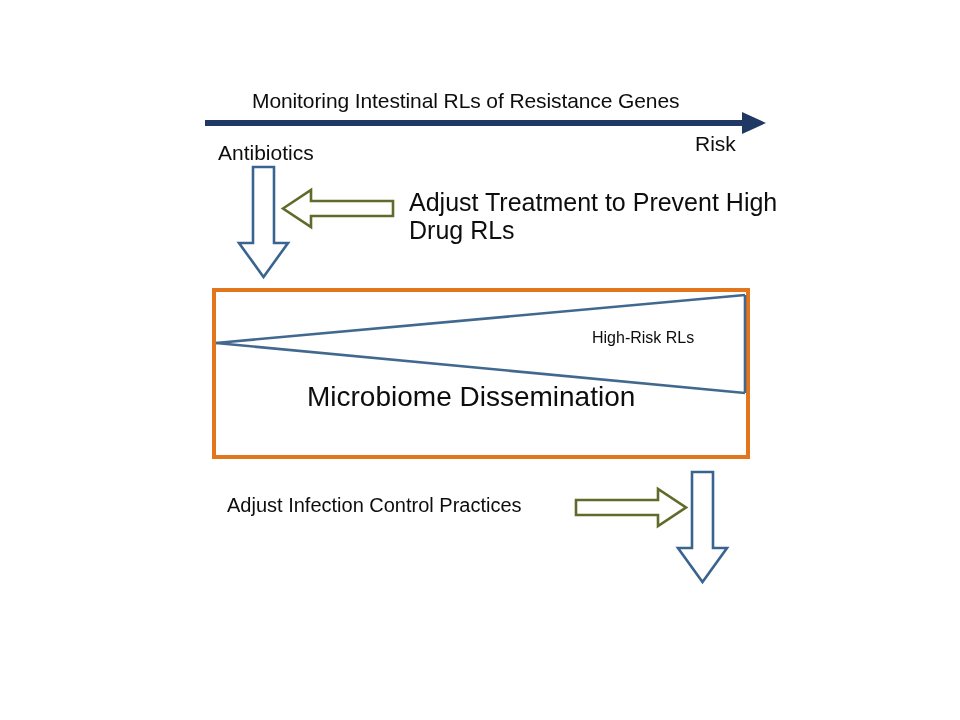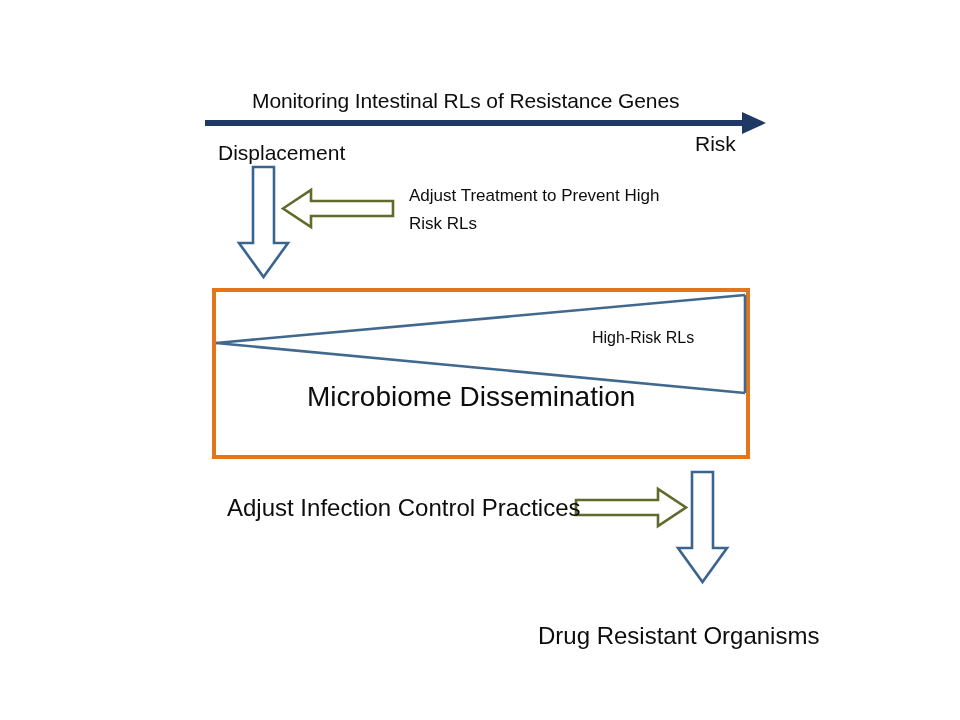--- a/index.html
+++ b/index.html
@@ -36,31 +36,31 @@
     font-size: 21px;
     letter-spacing: -0.1px;
   }
   .time-label {
     font-size: 21px;
   }
   .antibiotics-label {
     font-size: 21px;
   }
   .callout-text {
-    font-size: 17px;
+    font-size: 25px;
     line-height: 1.45;
   }
   .highrisk-label {
     font-size: 16px;
   }
   .microbiome-label {
     font-size: 28px;
   }
   .bottom-text {
-    font-size: 24px;
+    font-size: 20px;
     line-height: 1.45;
   }
 </style>
 </head>
 <body>
 
 <div id="slide">
 
   <svg id="vector-layer" viewBox="0 0 960 720">
 
@@ -92,26 +92,25 @@
     <g>
       <polygon points="692,472 713,472 713,548 727,548 702.5,582 678,548 692,548" fill="#ffffff" stroke="#3A6490" stroke-width="2.6" stroke-linejoin="miter"></polygon>
     </g>
 
   </svg>
 
   <div class="txt title-text" style="left:252px; top:88px;">Monitoring Intestinal RLs of Resistance Genes</div>
 
   <div class="txt time-label" style="left:695px; top:131px;">Risk</div>
 
-  <div class="txt antibiotics-label" style="left:218px; top:140px;">Displacement</div>
+  <div class="txt antibiotics-label" style="left:218px; top:140px;">Antibiotics</div>
 
   <div class="txt callout-text" style="left:409px; top:184px;">Adjust Treatment to Prevent High</div>
-  <div class="txt callout-text" style="left:409px; top:212px;">Risk RLs</div>
+  <div class="txt callout-text" style="left:409px; top:212px;">Drug RLs</div>
 
   <div class="txt highrisk-label" style="left:592px; top:328px;">High-Risk RLs</div>
 
   <div class="txt microbiome-label" style="left:307px; top:380px;">Microbiome Dissemination</div>
 
   <div class="txt bottom-text" style="left:227px; top:491px;">Adjust Infection Control Practices</div>
 
-  <div class="txt bottom-text" style="left:538px; top:619px;">Drug Resistant Organisms</div>
 
 </div>
 
 </body></html>

